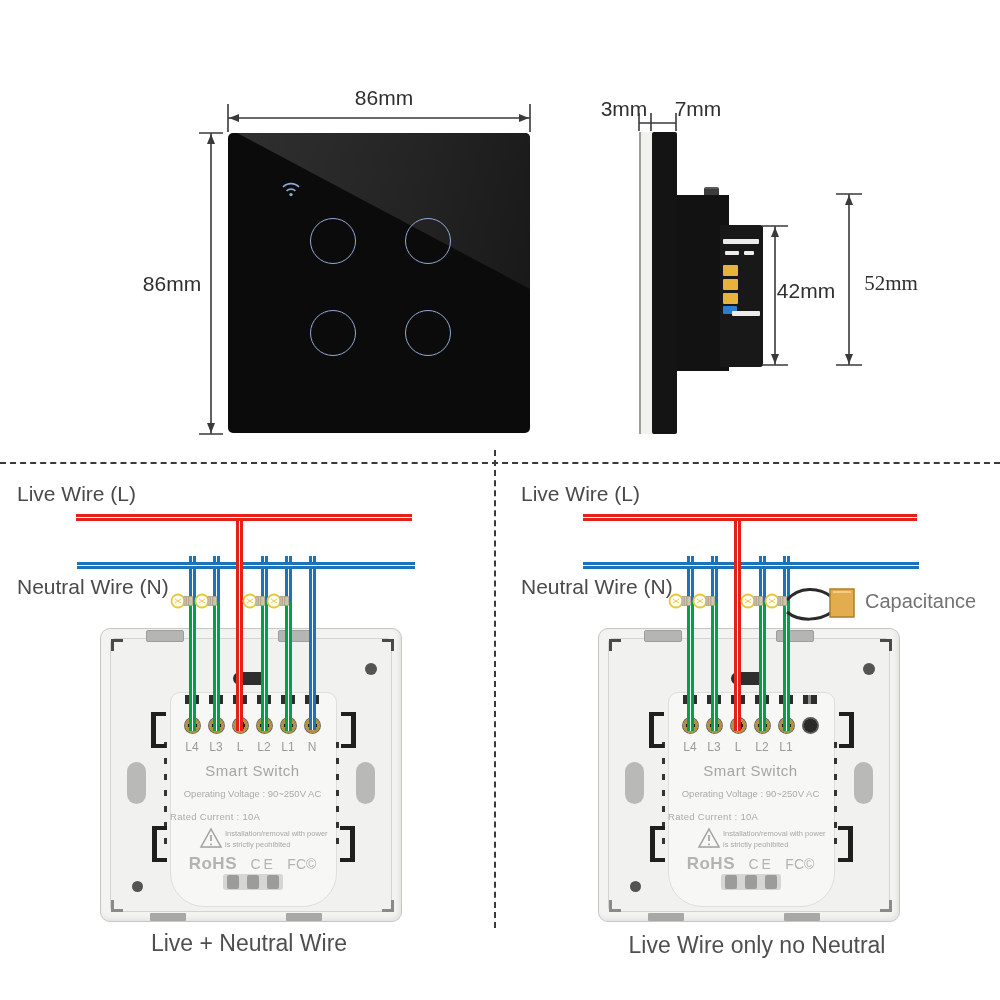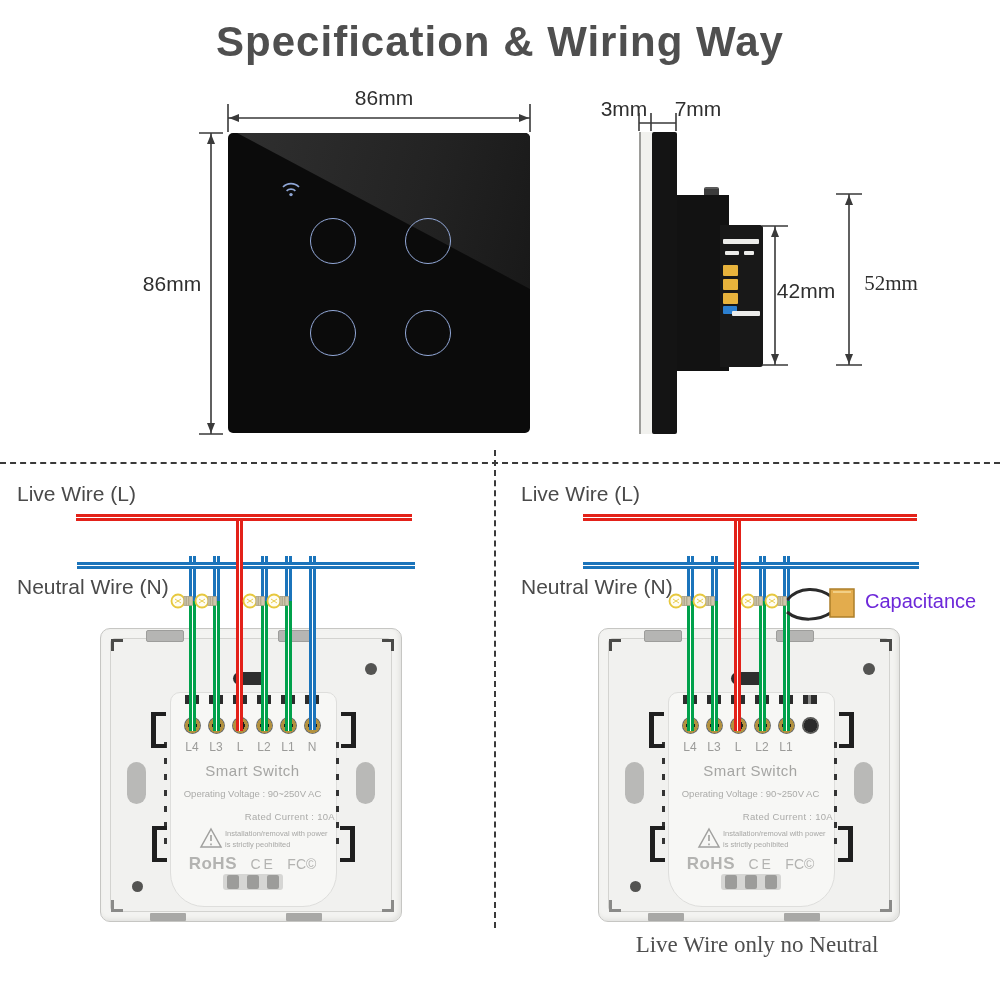--- a/index.html
+++ b/index.html
@@ -70,21 +70,21 @@
   .sb-antenna{position:absolute;left:133px;top:44px;width:34px;height:13px;background:#2e2e2e;border-radius:7px;}
   .sb-slot{position:absolute;top:67px;width:14px;height:9px;
          background:linear-gradient(to right,#2d2d2d 0 5px,#8a8a88 5px 8px,#2d2d2d 8px 14px);}
   .screw{position:absolute;top:89px;width:17px;height:17px;border-radius:50%;
          background:radial-gradient(circle,#1c1c1c 0 36%,#b2913f 36% 62%,#6d6d6a 62% 100%);}
   .screw-plain{background:radial-gradient(circle,#2a2a2a 0 55%,#585856 55% 100%);}
   .tlabel{position:absolute;top:112px;width:24px;text-align:center;font-size:12px;color:#9b9b99;}
   .sb-name{position:absolute;left:70px;top:134px;width:165px;text-align:center;font-size:15px;
          color:#a5a5a3;letter-spacing:.5px;}
   .sb-volt{position:absolute;left:70px;top:160px;width:165px;text-align:center;font-size:9.5px;color:#ababa9;}
-  .sb-curr{position:absolute;left:70px;top:183px;width:165px;text-align:right;font-size:9.5px;color:#ababa9;
+  .sb-curr{position:absolute;left:70px;top:183px;width:165px;text-align:left;font-size:9.5px;color:#ababa9;
          letter-spacing:.3px;}
   .sb-warn-tri{position:absolute;left:99px;top:199px;}
   .sb-warn-text{position:absolute;left:125px;top:200px;width:112px;font-size:7.5px;color:#a8a8a6;line-height:11px;}
   .sb-certs{position:absolute;left:70px;top:226px;width:165px;text-align:center;color:#b3b3b1;}
   .cert-rohs{font-size:17px;font-weight:700;letter-spacing:.5px;}
   .cert-ce{font-size:14px;letter-spacing:3px;margin-left:9px;}
   .cert-fcc{font-size:14px;letter-spacing:0;margin-left:7px;}
   .sb-clip{position:absolute;left:123px;top:246px;width:60px;height:16px;background:#d6d6d4;border-radius:3px;}
   .sb-clip span{position:absolute;top:1px;width:12px;height:14px;background:#9c9c9a;border-radius:2px;}
   .sb-stitch{position:absolute;top:114px;width:3px;height:112px;
@@ -98,21 +98,20 @@
   .overlay{left:0;top:0;z-index:6;pointer-events:none;}
   .dim{stroke:#3a3a3a;stroke-width:1.6;fill:none;}
   .dimfill{fill:#3a3a3a;stroke:none;}
   .cap-wire{stroke:#2b2b2b;stroke-width:3;fill:none;}
 </style>
 </head>
 <body>
 
 <div class="stage">
 
-  <div class="abs title">Specification &amp; Wiring Way</div>
 
   <div class="abs panel-front">
     <svg class="abs" style="left:50px;top:44px;" width="26" height="22" viewBox="0 0 26 22">
       <path d="M5 10 a11 11 0 0 1 16 0" stroke="#8fa6d6" stroke-width="1.7" fill="none"></path>
       <path d="M8.6 13.8 a6.5 6.5 0 0 1 8.8 0" stroke="#8fa6d6" stroke-width="1.7" fill="none"></path>
       <circle cx="13" cy="17.6" r="1.7" fill="#8fa6d6"></circle>
     </svg>
     <div class="touch-circle" style="left:82px;top:85px;"></div>
     <div class="touch-circle" style="left:177px;top:85px;"></div>
     <div class="touch-circle" style="left:82px;top:177px;"></div>
@@ -142,23 +141,24 @@
   <div class="abs dim-label" style="left:806px;top:279px;">42mm</div>
   <div class="abs dim-label" style="left:891px;top:271px;font-family:Liberation Serif, serif;">52mm</div>
 
   <div class="abs divider-h"></div>
   <div class="abs divider-v"></div>
 
   <div class="abs wire-label" style="left:17px;top:482px;">Live Wire (L)</div>
   <div class="abs wire-label" style="left:17px;top:575px;">Neutral Wire (N)</div>
   <div class="abs wire-label" style="left:521px;top:482px;">Live Wire (L)</div>
   <div class="abs wire-label" style="left:521px;top:575px;">Neutral Wire (N)</div>
-  <div class="abs cap-label" style="left:865px;top:590px;color:#6d28d9;">Capacitance</div>
-
-  <div class="abs caption" style="left:757px;top:932px;font-family:Liberation Serif, serif;">Live Wire only no Neutral</div>
+  <div class="abs cap-label" style="left:865px;top:590px;color:#737373;">Capacitance</div>
+
+  <div class="abs caption" style="left:249px;top:930px;">Live + Neutral Wire</div>
+  <div class="abs caption" style="left:757px;top:932px;">Live Wire only no Neutral</div>
 
   <div class="abs switch-back" style="left:100px;top:628px;">
     <div class="sb-outer"></div>
     <div class="sb-inner"></div>
     <div class="sb-corner tl"></div>
     <div class="sb-corner tr"></div>
     <div class="sb-corner bl"></div>
     <div class="sb-corner br"></div>
     <div class="sb-toptab" style="left:46px;"></div>
     <div class="sb-toptab" style="left:178px;"></div>

